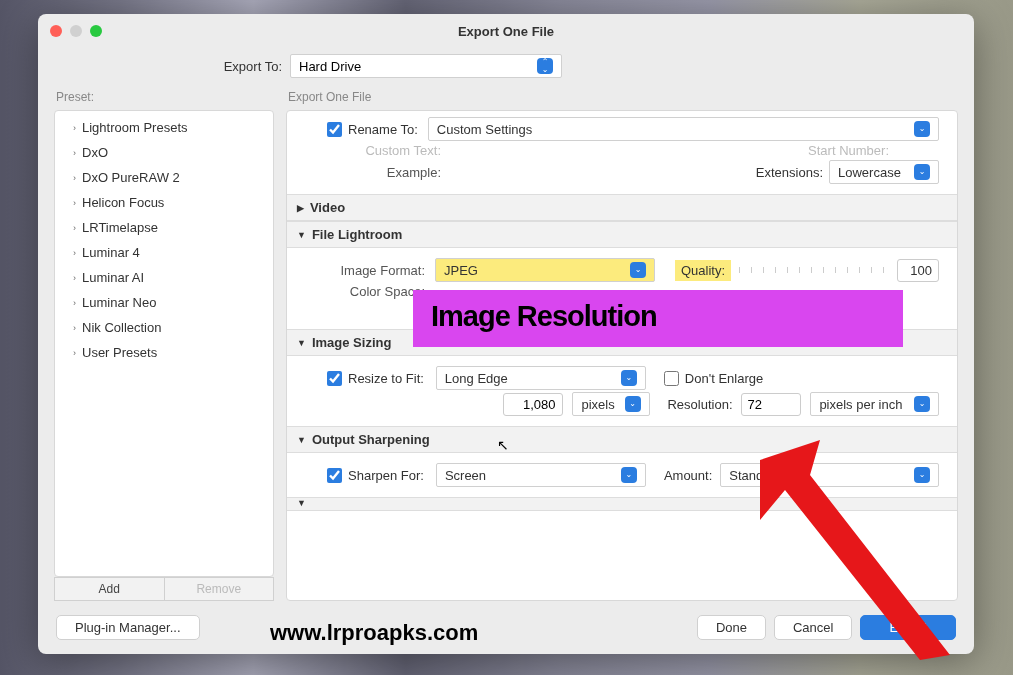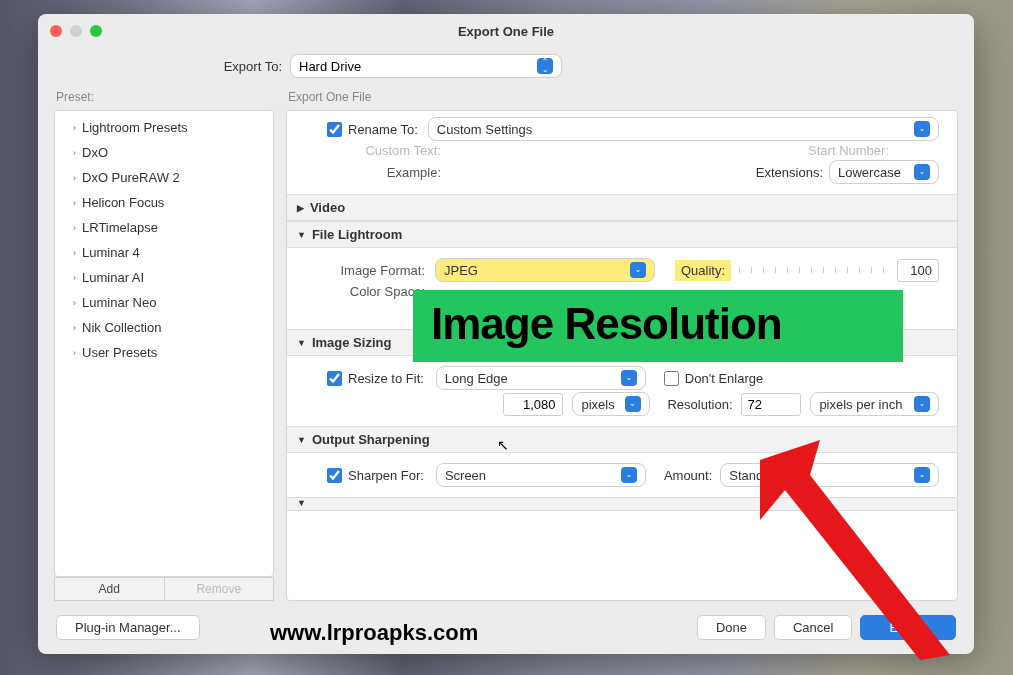--- a/index.html
+++ b/index.html
@@ -12,21 +12,21 @@
     .titlebar { height: 34px; display: flex; align-items: center; padding: 0 12px; position: relative; }
     .traffic { display: flex; gap: 8px; }
     .dot { width: 12px; height: 12px; border-radius: 50%; }
     .dot.red { background: #ff5f57; }
     .dot.yel { background: #d0d0d0; }
     .dot.grn { background: #28c940; }
     .title { position: absolute; left: 0; right: 0; text-align: center; font-size: 13px; font-weight: 600; color: #333; }
     
     .toprow { display: flex; align-items: center; padding: 6px 0 10px 0; }
     .toprow-lbl { width: 252px; text-align: right; padding-right: 8px; font-size: 13px; color: #333; }
-    .mac-select { background: #fff; border: 1px solid #d0d0d0; border-radius: 8px; padding: 3px 8px; font-size: 13px; display: flex; align-items: center; justify-content: space-between; }
+    .mac-select { background: #fff; border: 1px solid #d0d0d0; border-radius: 2px; padding: 3px 8px; font-size: 13px; display: flex; align-items: center; justify-content: space-between; }
     .select-arrow { width: 16px; height: 16px; background: #2b7de0; border-radius: 4px; display: flex; align-items: center; justify-content: center; color: #fff; font-size: 8px; line-height: 1; flex-direction: column; }
     
     .mainrow { flex: 1; display: flex; overflow: hidden; padding: 0 16px; }
     
     .sidebar { width: 220px; display: flex; flex-direction: column; }
     .preset-lbl { font-size: 12px; color: #888; padding: 2px 2px 6px; }
     .preset-list { flex: 1; background: #fff; border: 1px solid #d8d8d8; border-radius: 4px; overflow-y: auto; padding: 4px 0; }
     .preset-item { padding: 5px 8px 5px 18px; font-size: 13px; color: #333; display: flex; align-items: center; gap: 6px; cursor: default; }
     .preset-item .chev { font-size: 9px; color: #666; }
     .sidebar-btns { display: flex; }
@@ -45,21 +45,21 @@
     .section-body { padding: 10px 18px; font-size: 13px; color: #333; }
     .row { display: flex; align-items: center; margin-bottom: 2px; }
     .row-lbl { width: 110px; text-align: right; padding-right: 10px; color: #555; }
     .row-lbl.dim { color: #bbb; }
     .chk { accent-color: #2b7de0; width: 15px; height: 15px; margin-right: 6px; }
     .txt-input { background: #fff; border: 1px solid #ccc; border-radius: 3px; padding: 3px 6px; font-size: 13px; }
     
     .hl { background: #fceb7d; }
     .qslider { flex: 1; max-width: 170px; height: 6px; background: repeating-linear-gradient(90deg,#ccc 0,#ccc 1px,transparent 1px,transparent 12px); position: relative; margin: 0 8px; }
     
-    .overlay-text { position: absolute; left: 413px; top: 290px; width: 490px; font-size: 44px; font-weight: 800; color: #000; background: #22c55e; padding: 12px 18px 16px; line-height: 1; letter-spacing: -1px; }
+    .overlay-text { position: absolute; left: 413px; top: 290px; width: 490px; font-size: 29px; font-weight: 800; color: #000; background: #d946ef; padding: 12px 18px 16px; line-height: 1; letter-spacing: -1px; }
     
     .footer { display: flex; align-items: center; padding: 14px 18px; gap: 8px; }
     .footer .spacer { flex: 1; }
     .mac-btn { background: #fff; border: 1px solid #d0d0d0; border-radius: 5px; padding: 4px 18px; font-size: 13px; color: #333; cursor: default; }
     .mac-btn.primary { background: #2b7de0; color: #fff; border-color: #2b7de0; padding: 4px 28px; }
     
     .arrow-svg { position: absolute; left: 720px; top: 430px; width: 250px; height: 230px; pointer-events: none; }
     .watermark { position: absolute; left: 270px; top: 620px; font-size: 22px; font-weight: 800; color: #000; font-family: Arial, sans-serif; }
     .cursor { position: absolute; left: 497px; top: 437px; font-size: 14px; color: #000; }
   </style>

